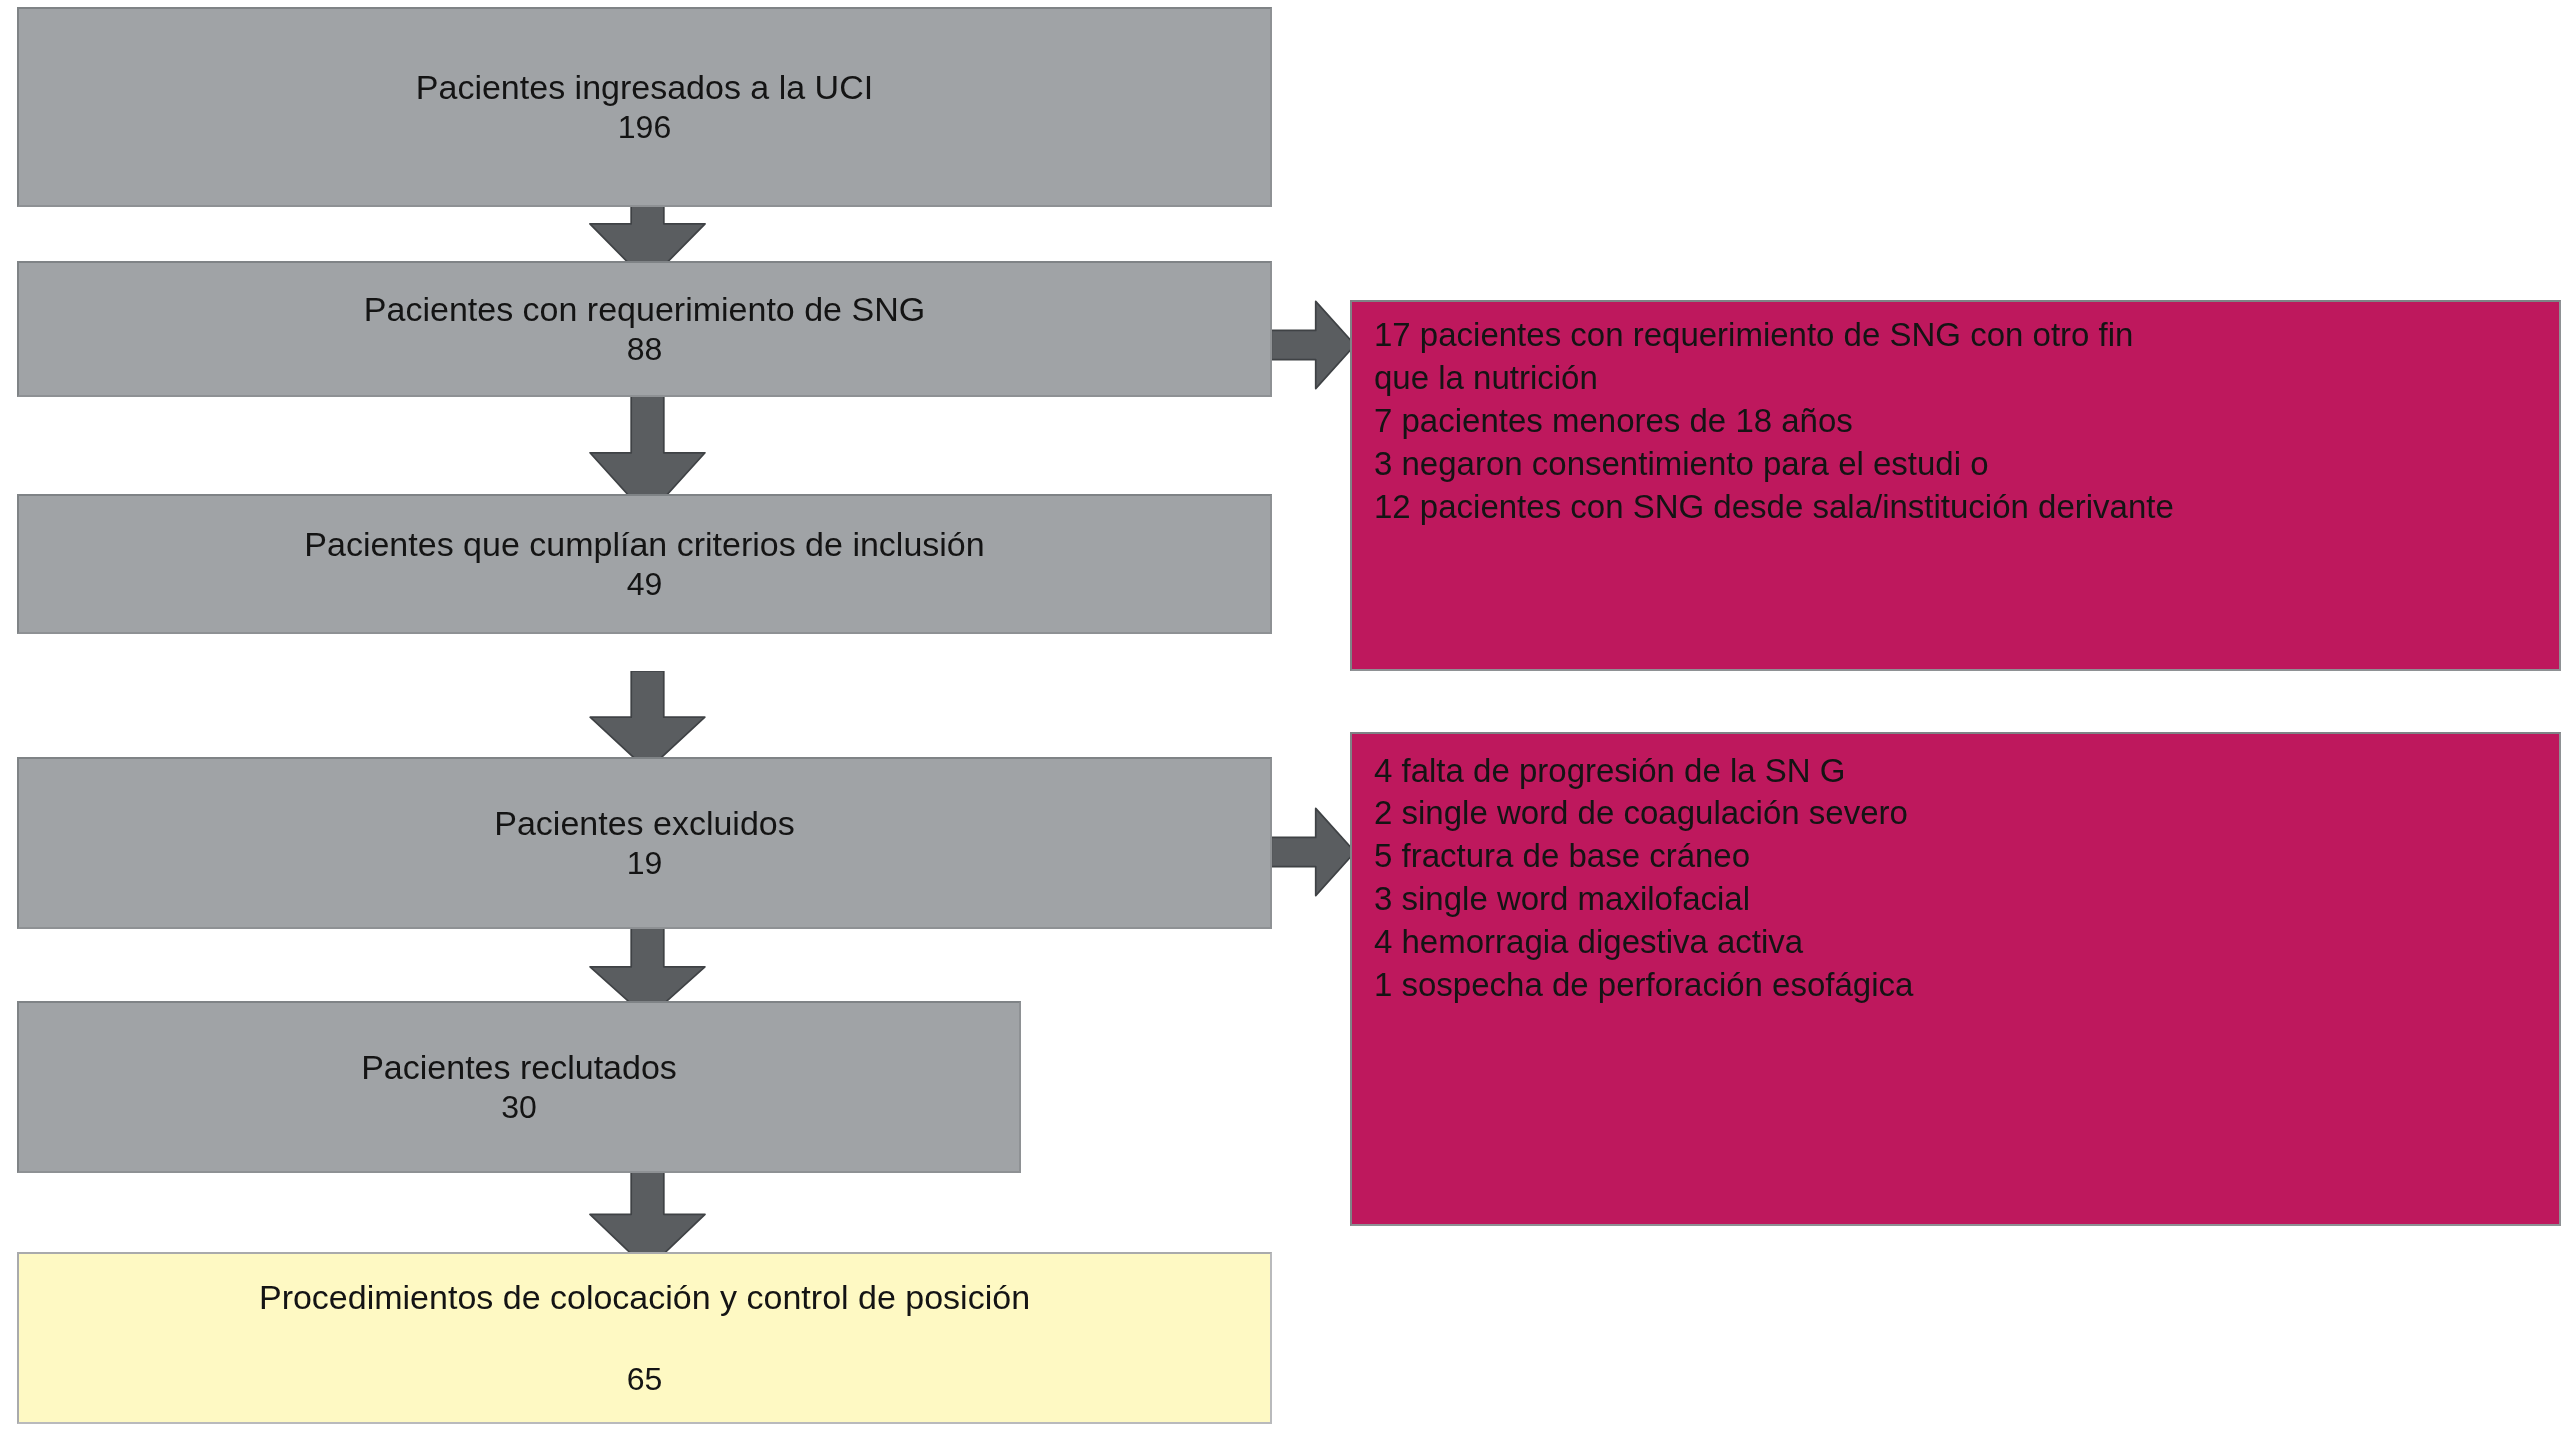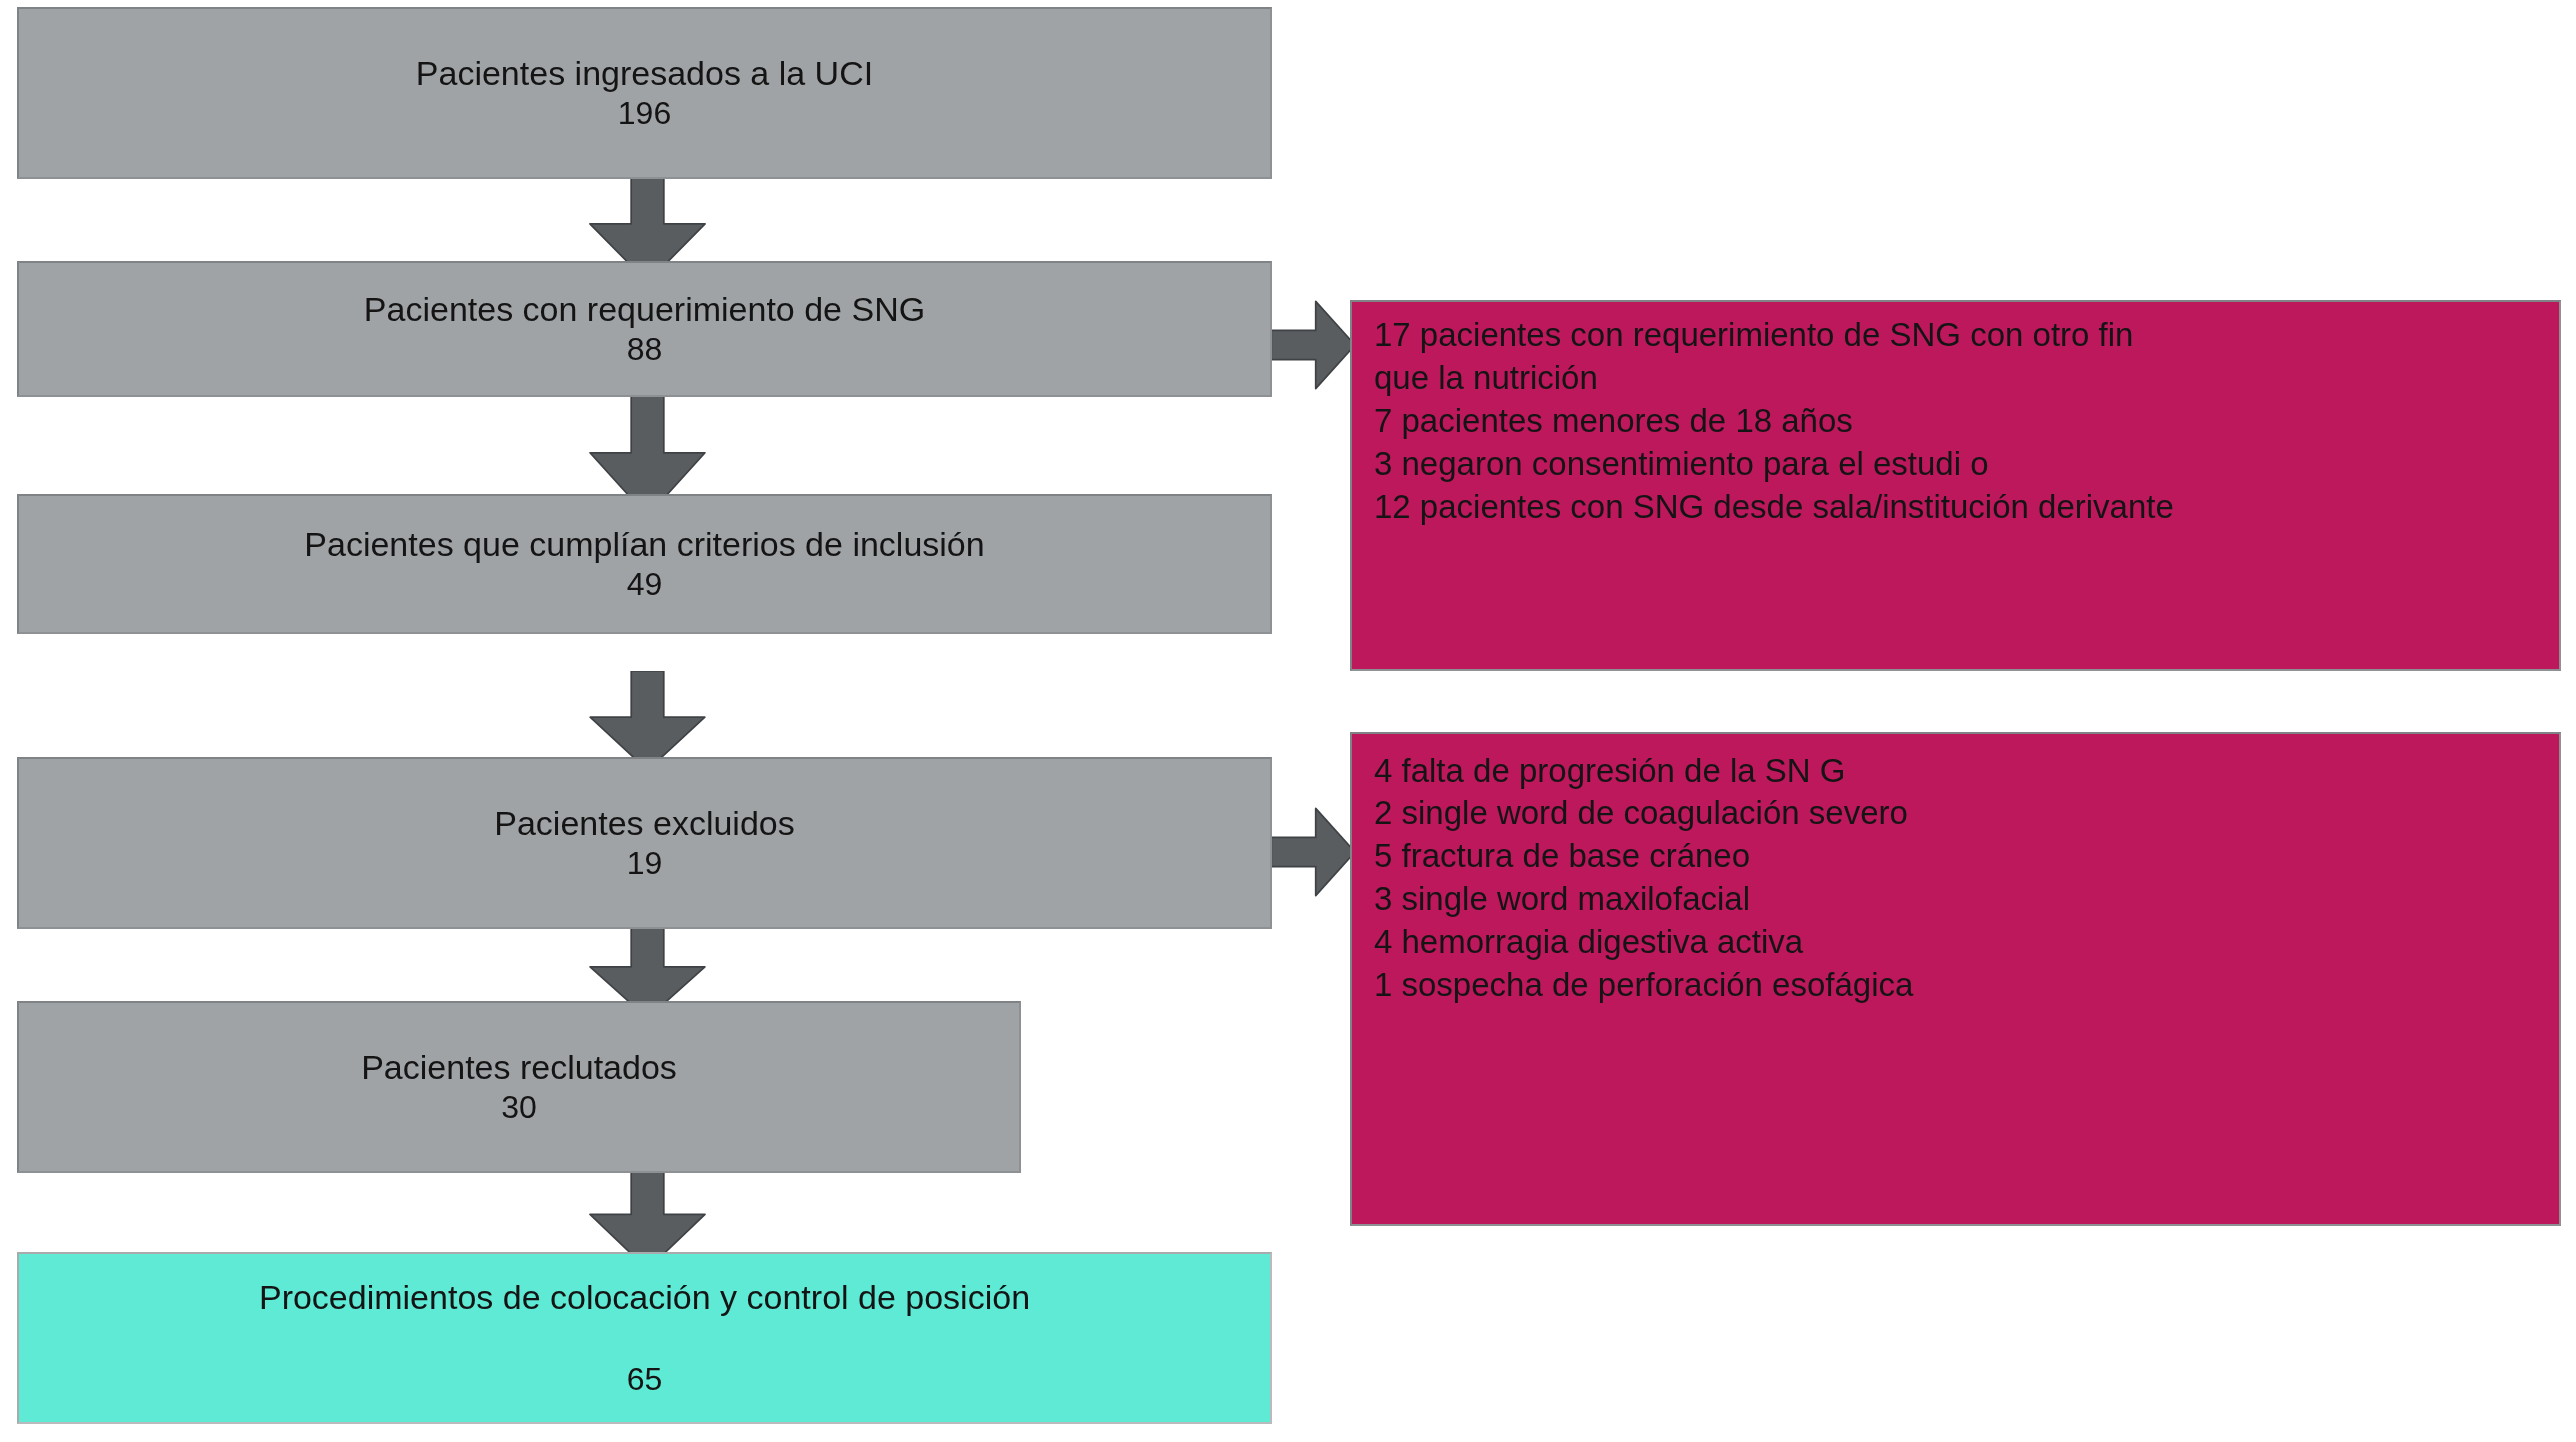--- a/index.html
+++ b/index.html
@@ -27,21 +27,21 @@
     border-top-color: #7f8386;
     border-left-color: #7f8386;
     display: flex;
     flex-direction: column;
     align-items: center;
     justify-content: center;
     color: #141414;
     z-index: 2;
   }
   .node.light {
-    background: #5eead4;
+    background: #fef9c3;
     border-color: #b9babc;
     border-top-color: #a9aaac;
     border-left-color: #a9aaac;
     gap: 41px;
   }
   .node .node-title {
     font-size: 34px;
     line-height: 1.22;
     text-align: center;
     white-space: nowrap;
@@ -82,21 +82,21 @@
     position: absolute;
     z-index: 1;
   }
   .arrow-down svg, .arrow-right svg { display: block; }
 </style>
 </head>
 <body>
 
 <div id="flowchart">
 
-  <div class="node" style="left:17px; top:6.9px; width:1255px; height:172px;">
+  <div class="node" style="left:17px; top:6.9px; width:1255px; height:200px;">
     <div class="node-title">Pacientes ingresados a la UCI</div>
     <div class="node-count">196</div>
   </div>
 
   <div class="node" style="left:17px; top:261px; width:1255px; height:136px;">
     <div class="node-title">Pacientes con requerimiento de SNG</div>
     <div class="node-count">88</div>
   </div>
 
   <div class="node" style="left:17px; top:494px; width:1255px; height:140px;">

